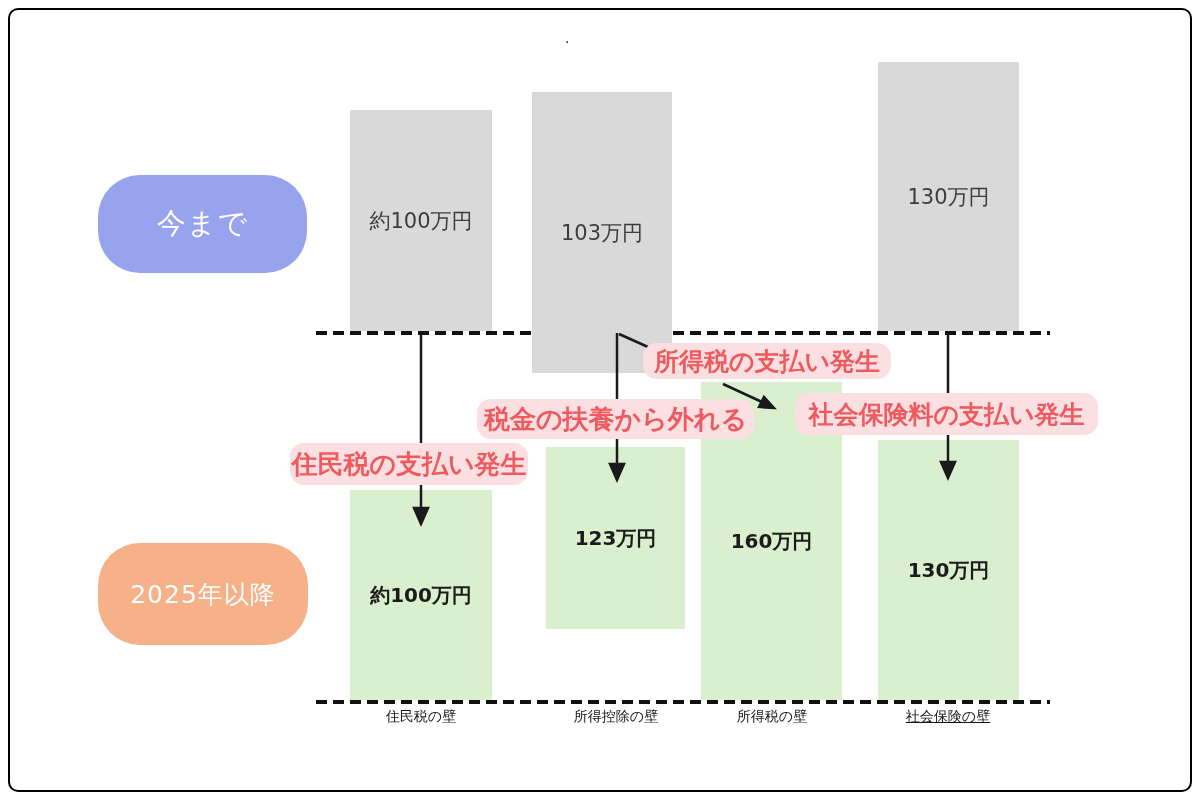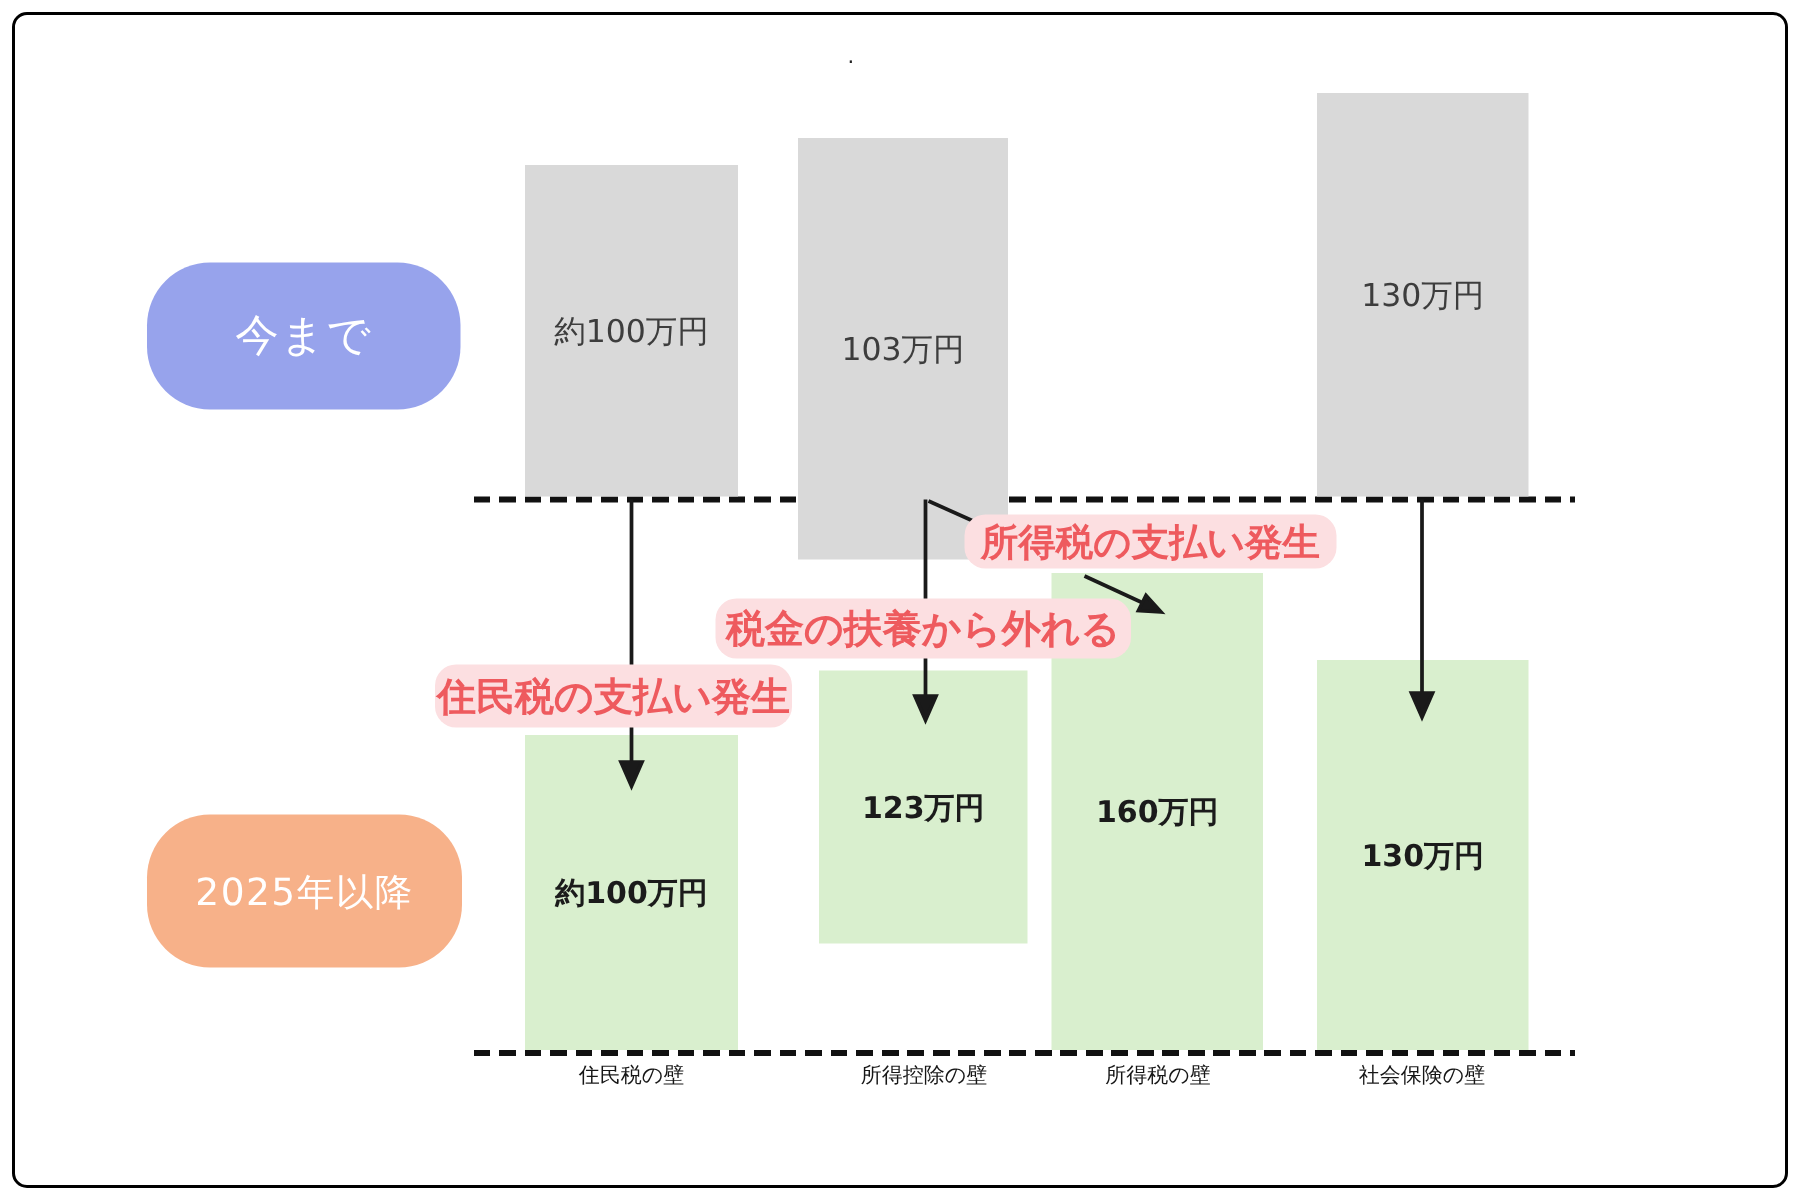--- a/index.html
+++ b/index.html
@@ -22,21 +22,21 @@
   .bar-green{background:#d9efce;color:#1b1b1b;font-size:20px;font-weight:bold;}
   .g1{left:350px;top:110px;width:142px;height:221px;}
   .g2{left:532px;top:92px;width:140px;height:281px;}
   .g4{left:878px;top:62px;width:141px;height:269px;}
   .n1{left:350px;top:490px;width:142px;height:210px;}
   .n2{left:546px;top:447px;width:139px;height:182px;}
   .n3{left:701px;top:382px;width:141px;height:318px;}
   .n4{left:878px;top:440px;width:141px;height:260px;}
   .wall-label{position:absolute;top:708px;width:220px;text-align:center;
     color:#161616;font-size:14px;}
-  .w1{left:311px;} .w2{left:506px;} .w3{left:662px;} .w4{left:838px;}
+  .w1{left:311px;} .w2{left:506px;} .w3{left:662px;} .w4{left:838px;text-decoration:underline;}
   .ann{position:absolute;display:flex;align-items:center;justify-content:center;
     background:#fcdfe1;color:#ee5a5e;font-weight:bold;border-radius:14px;z-index:5;}
   .a1{left:290px;top:443px;width:238px;height:42px;font-size:26px;}
   .a2{left:477px;top:399px;width:277px;height:40px;font-size:26px;}
   .a3{left:643px;top:343px;width:248px;height:36px;font-size:25px;}
   .a4{left:795px;top:393px;width:303px;height:42px;font-size:25px;}
   #arrow-layer{position:absolute;left:0;top:0;z-index:4;pointer-events:none;}
   .stray-dot{position:absolute;left:565px;top:34px;font-size:14px;color:#222;
     line-height:8px;}
 </style>
@@ -101,19 +101,22 @@
 
   <div class="ann a1">
     <span>住民税の支払い発生</span>
   </div>
   <div class="ann a2">
     <span>税金の扶養から外れる</span>
   </div>
   <div class="ann a3">
     <span>所得税の支払い発生</span>
   </div>
+  <div class="ann a4">
+    <span>社会保険料の支払い発生</span>
+  </div>
 
   <div class="wall-label w1">住民税の壁</div>
   <div class="wall-label w2">所得控除の壁</div>
   <div class="wall-label w3">所得税の壁</div>
   <div class="wall-label w4">社会保険の壁</div>
 
 </div>
 
 </body></html>

